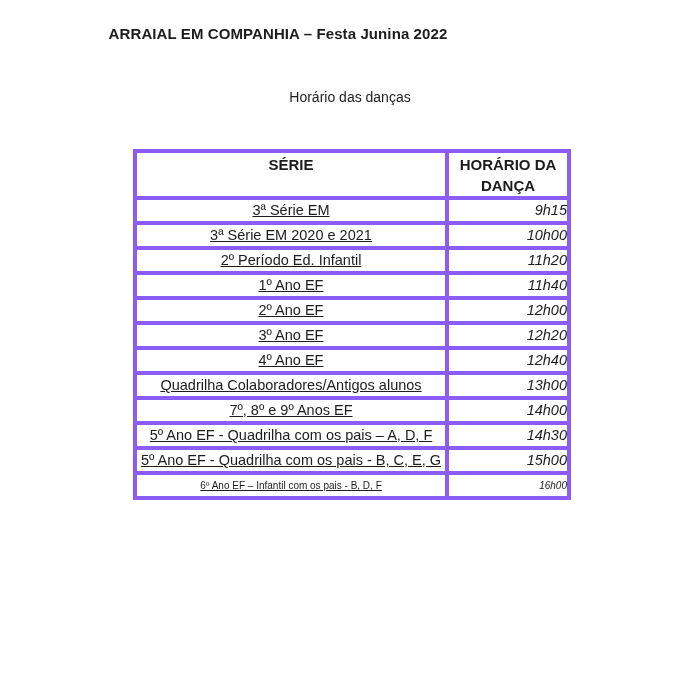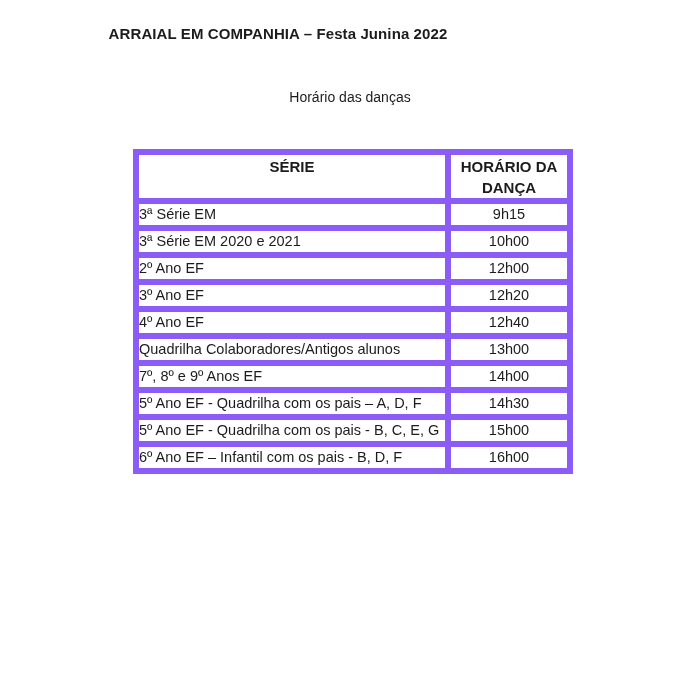--- a/index.html
+++ b/index.html
@@ -40,46 +40,48 @@
     left: 133px;
     top: 149px;
     width: 434px;
     border-collapse: collapse;
     table-layout: fixed;
   }
   table.schedule col.c-serie   { width: 312px; }
   table.schedule col.c-horario { width: 122px; }
   table.schedule th,
   table.schedule td {
-    border: 6px solid #8b5cf6;
+    border: 4px solid #8b5cf6;
     overflow: hidden;
     white-space: nowrap;
   }
   table.schedule th {
     font-size: 15px;
     font-weight: bold;
     text-align: center;
     vertical-align: top;
     padding: 1px 6px 0 6px;
     height: 42px;
     line-height: 21px;
     white-space: normal;
   }
   table.schedule td {
     height: 21px;
     line-height: 21px;
     font-size: 14.5px;
     padding: 0;
   }
   td.serie-cell {
-    text-align: left;
+    text-align: center;
     padding-left: 7px;
+    text-decoration: underline;
   }
   td.horario-cell {
-    text-align: center;
+    text-align: right;
+    font-style: italic;
   }
   
   tbody#schedule-body tr:nth-child(n+12) td {
     font-size: 10px;
   }
 </style>
 </head>
 <body>
 
 <div class="page">
@@ -100,20 +102,28 @@
       </tr>
     </thead>
     <tbody id="schedule-body">
         <tr>
           <td class="serie-cell">3ª Série EM</td>
           <td class="horario-cell">9h15</td>
         </tr>
         <tr>
           <td class="serie-cell">3ª Série EM 2020 e 2021</td>
           <td class="horario-cell">10h00</td>
+        </tr>
+        <tr>
+          <td class="serie-cell">2º Período Ed. Infantil</td>
+          <td class="horario-cell">11h20</td>
+        </tr>
+        <tr>
+          <td class="serie-cell">1º Ano EF</td>
+          <td class="horario-cell">11h40</td>
         </tr>
         <tr>
           <td class="serie-cell">2º Ano EF</td>
           <td class="horario-cell">12h00</td>
         </tr>
         <tr>
           <td class="serie-cell">3º Ano EF</td>
           <td class="horario-cell">12h20</td>
         </tr>
         <tr>

